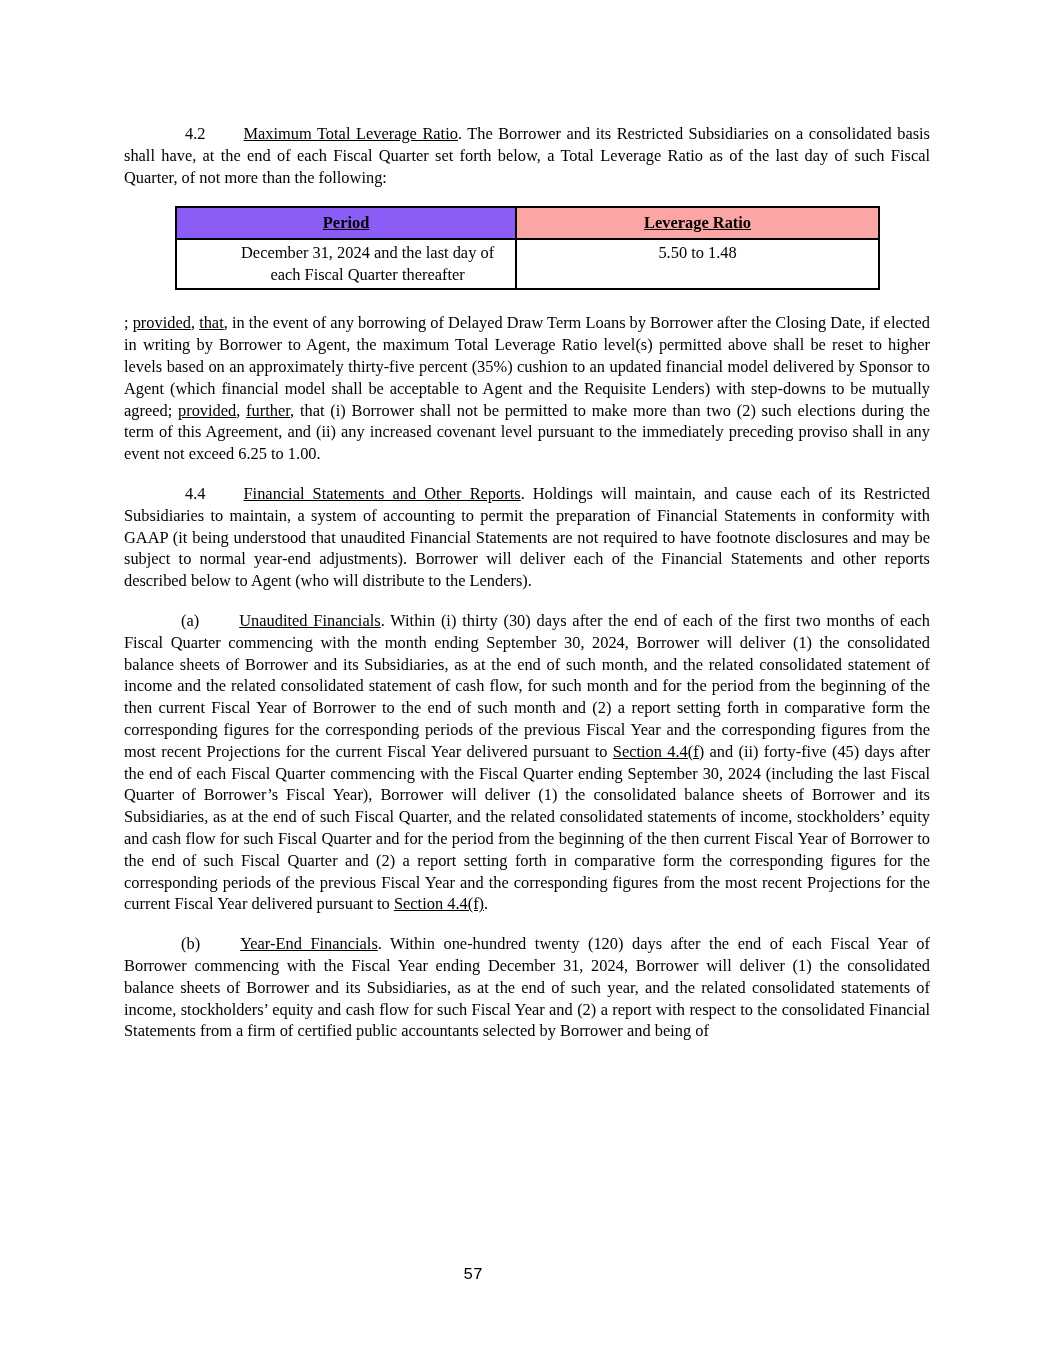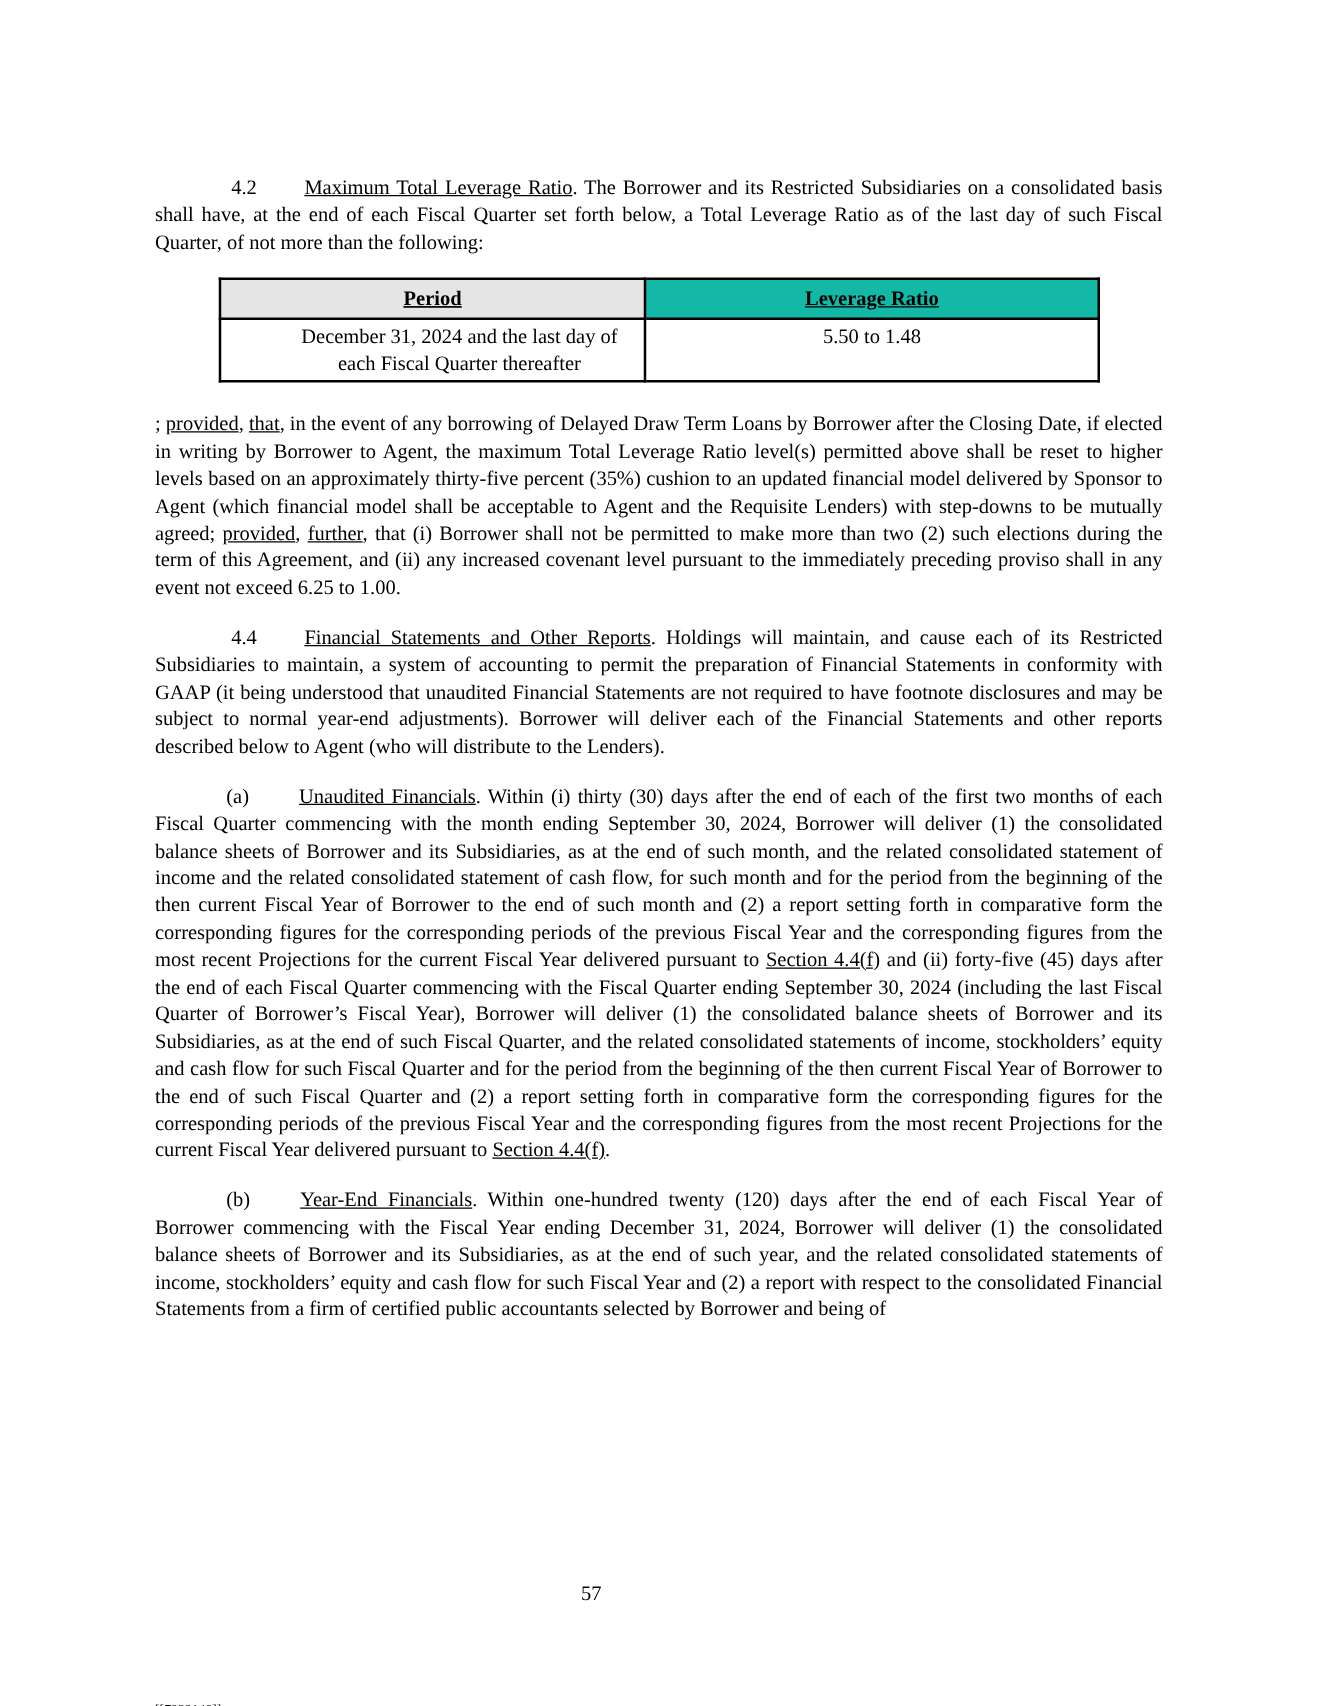--- a/index.html
+++ b/index.html
@@ -8,21 +8,21 @@
     width: 1055px;
     height: 1365px;
     background: #ffffff;
     color: #000000;
     font-family: "Liberation Serif", "DejaVu Serif", serif;
     overflow: hidden;
   }
   .content {
     position: absolute;
     left: 124px;
-    top: 139px;
+    top: 123px;
     width: 806px;
   }
   p.para {
     margin: 0 0 18px 0;
     font-size: 16.4px;
     line-height: 21.8px;
     text-align: justify;
   }
   .kind-section { text-indent: 61px; }
   .kind-flush   { text-indent: 0; }
@@ -55,20 +55,21 @@
   .period-text { display: inline-block; max-width: 300px; text-indent: 0; }
 
   .page-number {
     position: absolute;
     left: 0;
     top: 1264px;
     width: 946px;
     text-align: center;
     font-size: 16.4px;
     line-height: 21.8px;
+    font-family: Liberation Mono, monospace;
   }
   .doc-id {
     position: absolute;
     left: 124px;
     top: 1362px;
     font-size: 11px;
     line-height: 13px;
   }
 </style>
 </head>
@@ -82,24 +83,24 @@
         <p class="para kind-section"><span>4.2</span><span class="tab"></span><span class="u">Maximum Total Leverage Ratio</span><span>. The Borrower and its Restricted Subsidiaries on a consolidated basis shall have, at the end of each Fiscal Quarter set forth below, a Total Leverage Ratio as of the last day of such Fiscal Quarter, of not more than the following:</span></p>
       </div>
 
     <table class="lev-table">
       <colgroup>
         <col style="width:341px">
         <col style="width:364px">
       </colgroup>
       <thead>
         <tr>
-          <th style="background: #e5e5e5; border-color: rgb(0, 0, 0); text-decoration: underline;">
+          <th style="background: #8b5cf6; border-color: rgb(0, 0, 0);">
             <span class="u">Period</span>
           </th>
-          <th style="background: #14b8a6; border-color: rgb(0, 0, 0);">
+          <th style="background: #fca5a5; border-color: rgb(0, 0, 0);">
             <span class="u">Leverage Ratio</span>
           </th>
         </tr>
       </thead>
       <tbody>
         <tr>
           <td style="border-color: rgb(0, 0, 0); padding-left: 47px;">
             <span class="period-text">December 31, 2024 and the last day of each Fiscal Quarter thereafter</span>
           </td>
           <td style="border-color: rgb(0, 0, 0);">5.50 to 1.48</td>

